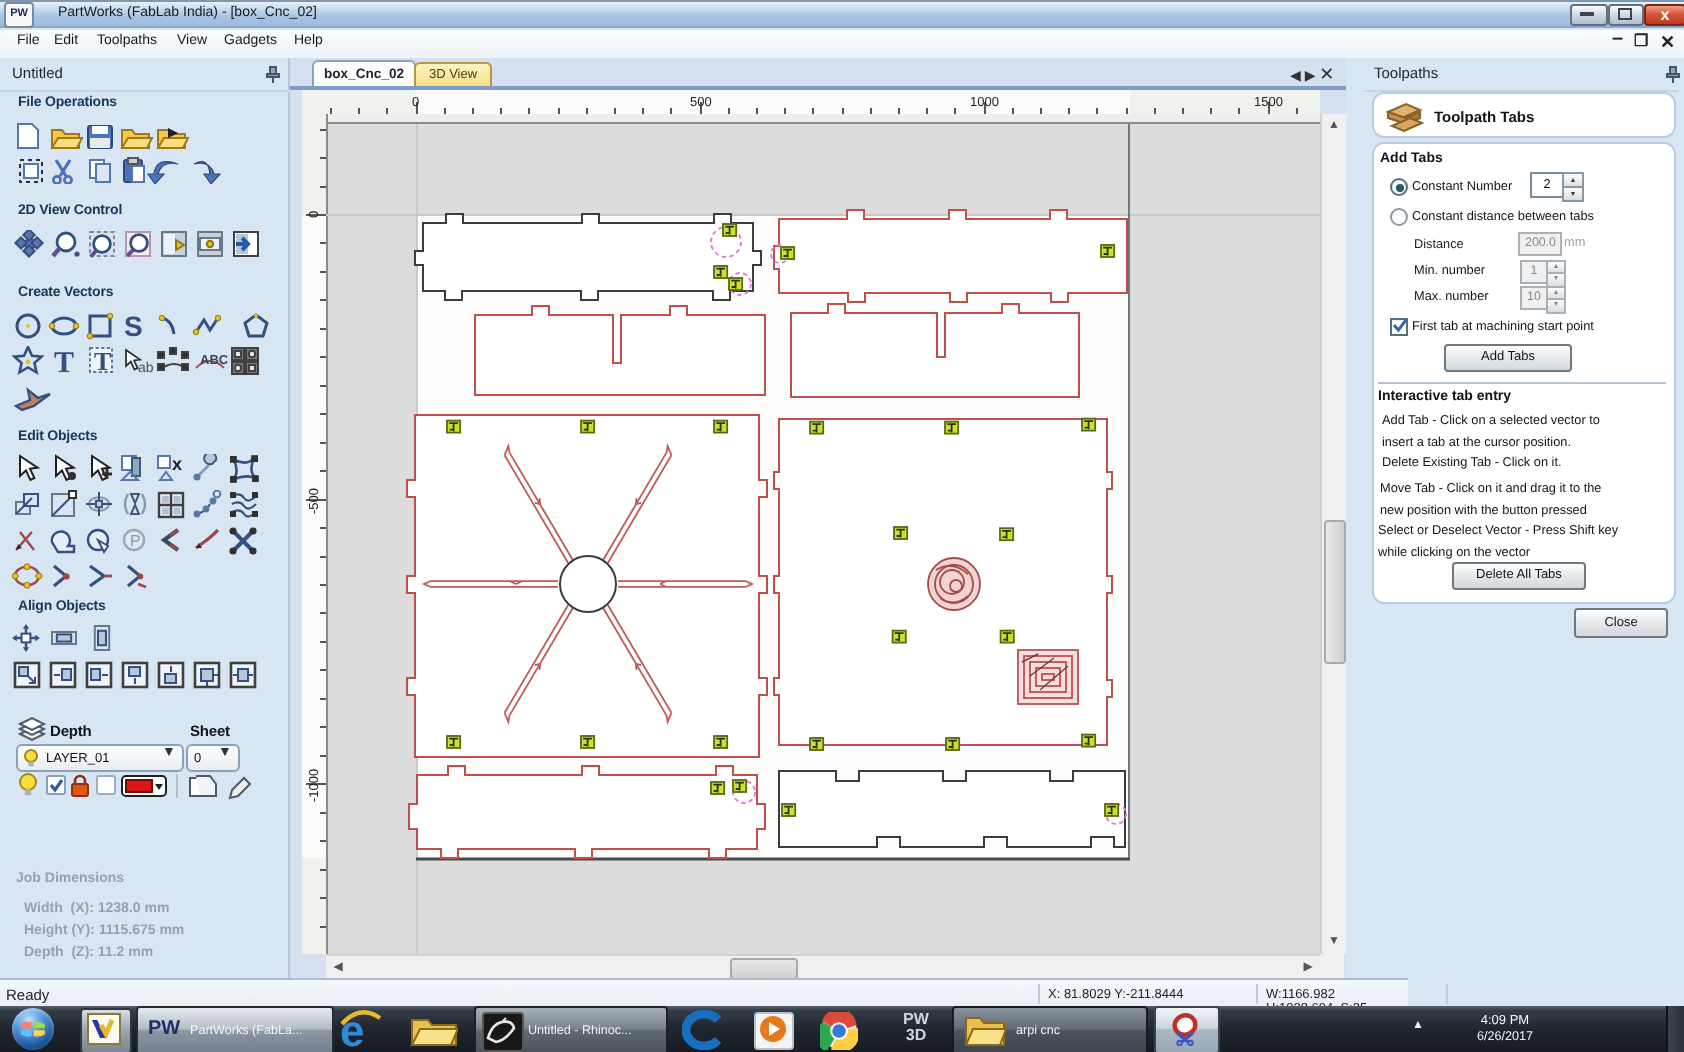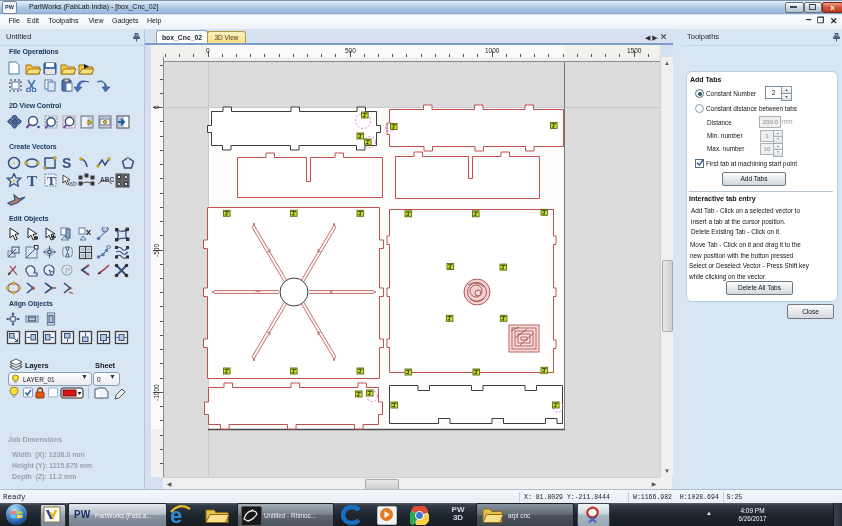--- a/index.html
+++ b/index.html
@@ -403,21 +403,21 @@
           <rect x="5" y="4.5" width="5" height="6" fill="#b8c8dc" stroke="#35507e"></rect>
           <path d="M2.5,7.5 h2 M10.5,7.5 h2" stroke="#35507e"></path>
         </g>
   </svg>
 
   <svg class="abs" style="left:8px;top:329px;" width="16" height="14">
     <path d="M2,9 l6,-3 l6,3 l-6,3 z" fill="#e8eef6" stroke="#505868"></path>
     <path d="M2,6.5 l6,-3 l6,3 l-6,3 z" fill="#f4f8fc" stroke="#505868"></path>
     <path d="M2,4 l6,-3 l6,3 l-6,3 z" fill="#fff" stroke="#505868"></path>
   </svg>
-  <div class="hd abs" style="left:25px;top:332px;font-size:7.5px;color:#10141c;">Layers</div>
+  <div class="hd abs" style="left:25px;top:332px;font-size:7.5px;color:#10141c;">Depth</div>
   <div class="hd abs" style="left:95px;top:332px;font-size:7.5px;color:#10141c;">Sheet</div>
 
   <div class="abs" style="left:8px;top:343px;width:82px;height:12px;background:linear-gradient(#fefefe,#e9ecf0);border:1px solid #8aa0b8;border-radius:3px;">
     <svg class="abs" style="left:2px;top:1px;" width="9" height="10">
           <circle cx="4.5" cy="4" r="3" fill="#f7e03c" stroke="#a08818"></circle>
           <rect x="3.2" y="6.8" width="2.6" height="2.4" fill="#b0b0b0"></rect>
         </svg>
     <span class="abs" style="left:14px;top:2.5px;font-size:6.5px;color:#111;">LAYER_01</span>
     <span class="abs" style="left:72px;top:0px;font-size:7px;color:#333;">▼</span>
   </div>
@@ -685,20 +685,30 @@
 
 <div id="rightpanel" class="abs" style="left:673px;top:29px;width:169px;height:460px;background:#d8e6f4;font-size:6.4px;color:#101418;">
 
   <div class="abs" style="left:14px;top:3px;font-size:7.5px;color:#202a36;">Toolpaths</div>
 
   <svg class="abs" style="left:158px;top:4px;" width="9" height="9">
         <path d="M4,0.5 h3 v3.5 h-3 z M2.5,4 h6 v1.5 h-6 z M5.5,5.5 v3" stroke="#44556e" fill="#8ea2bc" stroke-width="1"></path>
       </svg>
   <div class="abs" style="left:9px;top:16px;width:157px;height:1px;background:#c2d4e8;"></div>
 
+  <div class="abs" style="left:13px;top:17px;width:150px;height:21px;background:#fff;border:1px solid #b9cce2;border-radius:6px;">
+
+    <svg class="abs" style="left:5px;top:2px;" width="20" height="17">
+      <path d="M2,7 l9,-4 l7,3 l-9,4 z" fill="#e2b36a" stroke="#8a5f28"></path>
+      <path d="M2,7 l9,3 v3 l-9,-3 z" fill="#c89048" stroke="#8a5f28"></path>
+      <path d="M11,10 l7,-3 v3 l-7,3 z" fill="#aa7838" stroke="#8a5f28"></path>
+      <path d="M4,13 l9,-4 l6,2.5 l-9,4 z" fill="#d9a85c" stroke="#8a5f28" transform="translate(0,1)"></path>
+    </svg>
+    <span class="abs" style="left:30px;top:7px;font-size:7.5px;font-weight:bold;">Toolpath Tabs</span>
+  </div>
 
   <div class="abs" style="left:13px;top:42px;width:150px;height:229px;background:#fff;border:1px solid #b9cce2;border-radius:6px;"></div>
   <div class="abs" style="left:17px;top:47px;font-size:7px;font-weight:bold;">Add Tabs</div>
 
   <div class="abs" style="left:22px;top:60px;width:7px;height:7px;border:1px solid #58707e;border-radius:50%;background:#f4f8fa;"></div>
   <div class="abs" style="left:24.5px;top:62.5px;width:4px;height:4px;border-radius:50%;background:#2c5568;"></div>
   <div class="abs" style="left:33px;top:61px;">Constant Number</div>
 
   <div class="abs" style="left:92px;top:57px;width:15px;height:11px;background:#fff;border:1px solid #7a8a98;text-align:center;line-height:11px;">2</div>
   <div class="abs" style="left:108px;top:57px;width:9px;height:6.5px;background:linear-gradient(#fdfdfd,#d8dde2);border:1px solid #8a98a4;font-size:3.5px;color:#333;text-align:center;line-height:6px;">▲</div>
@@ -735,21 +745,21 @@
   <div class="abs" style="left:18px;top:177px;width:125px;font-size:6.4px;line-height:10.5px;">Add Tab - Click on a selected vector to insert a tab at the cursor position.</div>
   <div class="abs" style="left:18px;top:199px;width:142px;font-size:6.4px;">Delete Existing Tab - Click on it.</div>
   <div class="abs" style="left:17px;top:211px;width:118px;font-size:6.4px;line-height:10.5px;">Move Tab - Click on it and drag it to the new position with the button pressed</div>
   <div class="abs" style="left:16px;top:232px;width:128px;font-size:6.4px;line-height:10.5px;">Select or Deselect Vector - Press Shift key while clicking on the vector</div>
 
   <div class="abs" style="left:53px;top:252px;width:65px;height:12px;background:linear-gradient(#fefefe,#e8eaec 45%,#d4d8dc);border:1px solid #707880;border-radius:2px;font-size:6.5px;text-align:center;line-height:12px;">Delete All Tabs</div>
 
   <div class="abs" style="left:114px;top:275px;width:45px;height:13px;background:linear-gradient(#fefefe,#e8eaec 45%,#d4d8dc);border:1px solid #707880;border-radius:2px;font-size:6.5px;text-align:center;line-height:13px;">Close</div>
 </div>
 
-<div class="abs" style="left:0;top:489px;width:842px;height:14px;background:linear-gradient(#f4f7fa,#e9eef4);border-top:1px solid #aebdcd;font-size:6.5px;color:#1c1f24;font-family:Liberation Mono, monospace;">
+<div class="abs" style="left:0;top:489px;width:704px;height:14px;background:linear-gradient(#f4f7fa,#e9eef4);border-top:1px solid #aebdcd;font-size:6.5px;color:#1c1f24;">
   <span class="abs" style="left:3px;top:3px;font-size:7.5px;">Ready</span>
   <span class="abs" style="left:519px;top:2px;width:1px;height:10px;background:#c2cad4;"></span>
   <span class="abs" style="left:628px;top:2px;width:1px;height:10px;background:#c2cad4;"></span>
   <span class="abs" style="left:723px;top:2px;width:1px;height:10px;background:#c2cad4;"></span>
   <span class="abs" style="left:524px;top:4px;">X: 81.8029 Y:-211.8444</span>
   <span class="abs" style="left:633px;top:4px;">W:1166.982&nbsp; H:1028.694&nbsp; S:25</span>
 </div>
 
 <div id="taskbar" class="abs" style="left:0;top:503px;width:842px;height:23px;background:linear-gradient(#56626e 0%,#333c46 10%,#20262e 50%,#171c22 100%);">
 

